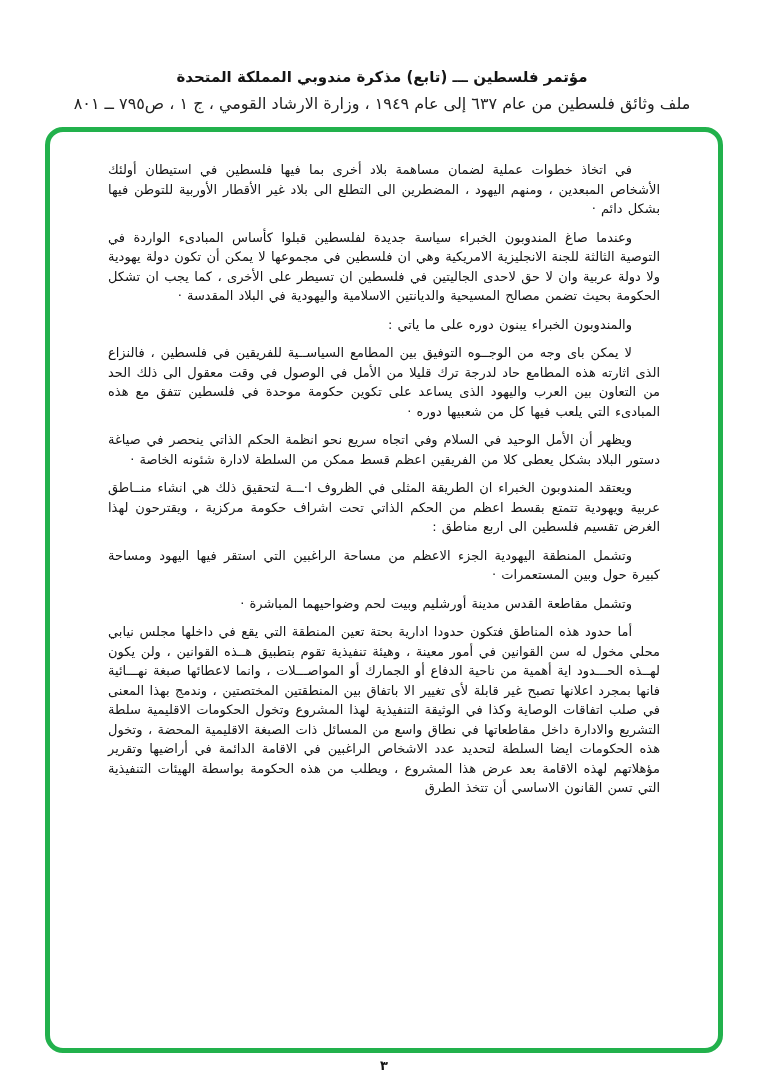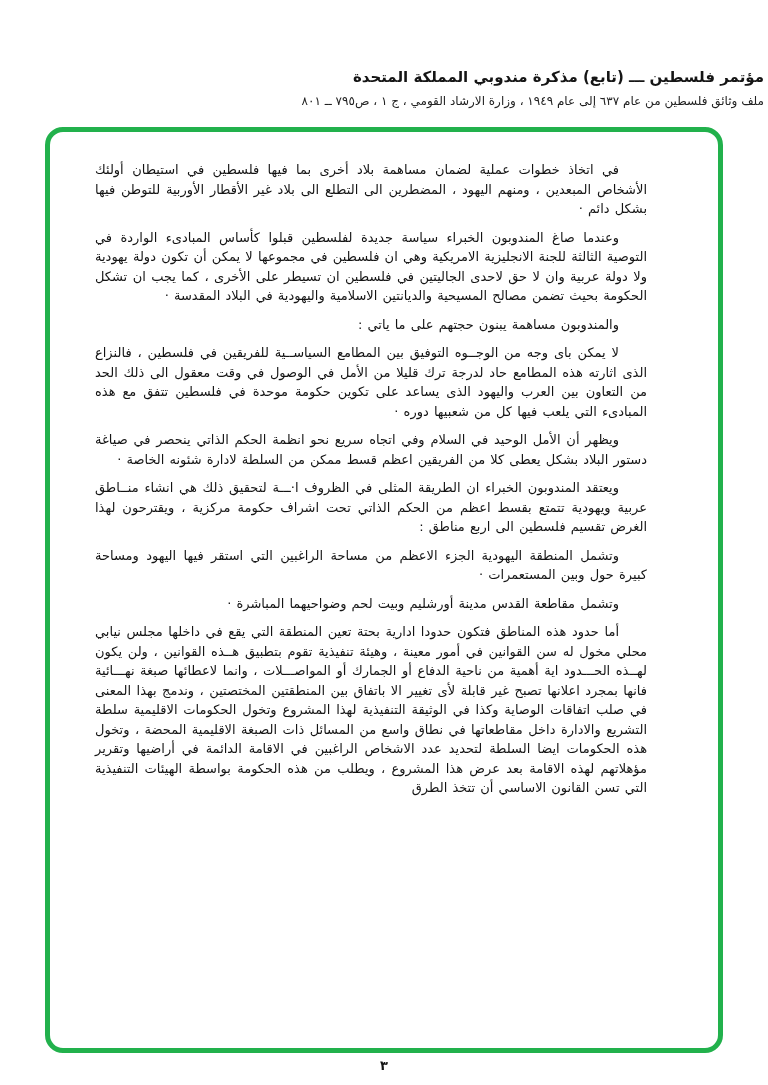--- a/index.html
+++ b/index.html
@@ -13,48 +13,48 @@
     width: 768px;
     height: 1085px;
     background: #ffffff;
     overflow: hidden;
   }
   .header {
     position: absolute;
     top: 68px;
     left: 0;
     right: 4px;
-    text-align: right;
+    text-align: center;
     color: #1a1a1a;
   }
   .header-title {
     font-size: 15px;
     font-weight: bold;
     letter-spacing: 0;
     color: #151515;
   }
   .header-source {
     margin-top: 8px;
-    font-size: 12px;
+    font-size: 16px;
     color: #222222;
   }
   .frame {
     position: absolute;
     top: 127px;
     left: 45px;
     width: 678px;
     height: 926px;
     border: 5px solid #22b14c;
     border-radius: 18px;
     background: #ffffff;
   }
   .text-block {
     position: absolute;
     top: 160px;
-    right: 121px;
+    right: 108px;
     width: 552px;
     direction: rtl;
     text-align: justify;
     color: #141414;
     font-size: 13px;
     line-height: 1.5;
   }
   .text-block p {
     margin-bottom: 9px;
     text-indent: 28px;
@@ -79,21 +79,21 @@
   <div class="header">
     <div class="header-title">مؤتمر فلسطين ـــ (تابع) مذكرة مندوبي المملكة المتحدة</div>
     <div class="header-source">ملف وثائق فلسطين من عام ٦٣٧ إلى عام ١٩٤٩ ، وزارة الارشاد القومي ، ج ١ ، ص٧٩٥ ــ ٨٠١</div>
   </div>
 
   <div class="frame"></div>
 
   <div class="text-block">
     <p>في اتخاذ خطوات عملية لضمان مساهمة بلاد أخرى بما فيها فلسطين في استيطان أولئك الأشخاص المبعدين ، ومنهم اليهود ، المضطرين الى التطلع الى بلاد غير الأقطار الأوربية للتوطن فيها بشكل دائم ·</p>
     <p>وعندما صاغ المندوبون الخبراء سياسة جديدة لفلسطين قبلوا كأساس المبادىء الواردة في التوصية الثالثة للجنة الانجليزية الامريكية وهي ان فلسطين في مجموعها لا يمكن أن تكون دولة يهودية ولا دولة عربية وان لا حق لاحدى الجاليتين في فلسطين ان تسيطر على الأخرى ، كما يجب ان تشكل الحكومة بحيث تضمن مصالح المسيحية والديانتين الاسلامية واليهودية في البلاد المقدسة ·</p>
-    <p>والمندوبون مساهمة يبنون حجتهم على ما ياتي :</p>
+    <p>والمندوبون الخبراء يبنون دوره على ما ياتي :</p>
     <p>لا يمكن باى وجه من الوجــوه التوفيق بين المطامع السياســية للفريقين في فلسطين ، فالنزاع الذى اثارته هذه المطامع حاد لدرجة ترك قليلا من الأمل في الوصول في وقت معقول الى ذلك الحد من التعاون بين العرب واليهود الذى يساعد على تكوين حكومة موحدة في فلسطين تتفق مع هذه المبادىء التي يلعب فيها كل من شعبيها دوره ·</p>
     <p>ويظهر أن الأمل الوحيد في السلام وفي اتجاه سريع نحو انظمة الحكم الذاتي ينحصر في صياغة دستور البلاد بشكل يعطى كلا من الفريقين اعظم قسط ممكن من السلطة لادارة شئونه الخاصة ·</p>
     <p>ويعتقد المندوبون الخبراء ان الطريقة المثلى في الظروف ا·ـــة لتحقيق ذلك هي انشاء منــاطق عربية ويهودية تتمتع بقسط اعظم من الحكم الذاتي تحت اشراف حكومة مركزية ، ويقترحون لهذا الغرض تقسيم فلسطين الى اربع مناطق :</p>
     <p>وتشمل المنطقة اليهودية الجزء الاعظم من مساحة الراغبين التي استقر فيها اليهود ومساحة كبيرة حول وبين المستعمرات ·</p>
     <p>وتشمل مقاطعة القدس مدينة أورشليم وبيت لحم وضواحيهما المباشرة ·</p>
     <p>أما حدود هذه المناطق فتكون حدودا ادارية بحتة تعين المنطقة التي يقع في داخلها مجلس نيابي محلي مخول له سن القوانين في أمور معينة ، وهيئة تنفيذية تقوم بتطبيق هــذه القوانين ، ولن يكون لهــذه الحـــدود اية أهمية من ناحية الدفاع أو الجمارك أو المواصـــلات ، وانما لاعطائها صبغة نهـــائية فانها بمجرد اعلانها تصبح غير قابلة لأى تغيير الا باتفاق بين المنطقتين المختصتين ، وندمج بهذا المعنى في صلب اتفاقات الوصاية وكذا في الوثيقة التنفيذية لهذا المشروع وتخول الحكومات الاقليمية سلطة التشريع والادارة داخل مقاطعاتها في نطاق واسع من المسائل ذات الصبغة الاقليمية المحضة ، وتخول هذه الحكومات ايضا السلطة لتحديد عدد الاشخاص الراغبين في الاقامة الدائمة في أراضيها وتقرير مؤهلاتهم لهذه الاقامة بعد عرض هذا المشروع ، ويطلب من هذه الحكومة بواسطة الهيئات التنفيذية التي تسن القانون الاساسي أن تتخذ الطرق</p>
   </div>
 
   <div class="page-number">٣</div>
 

